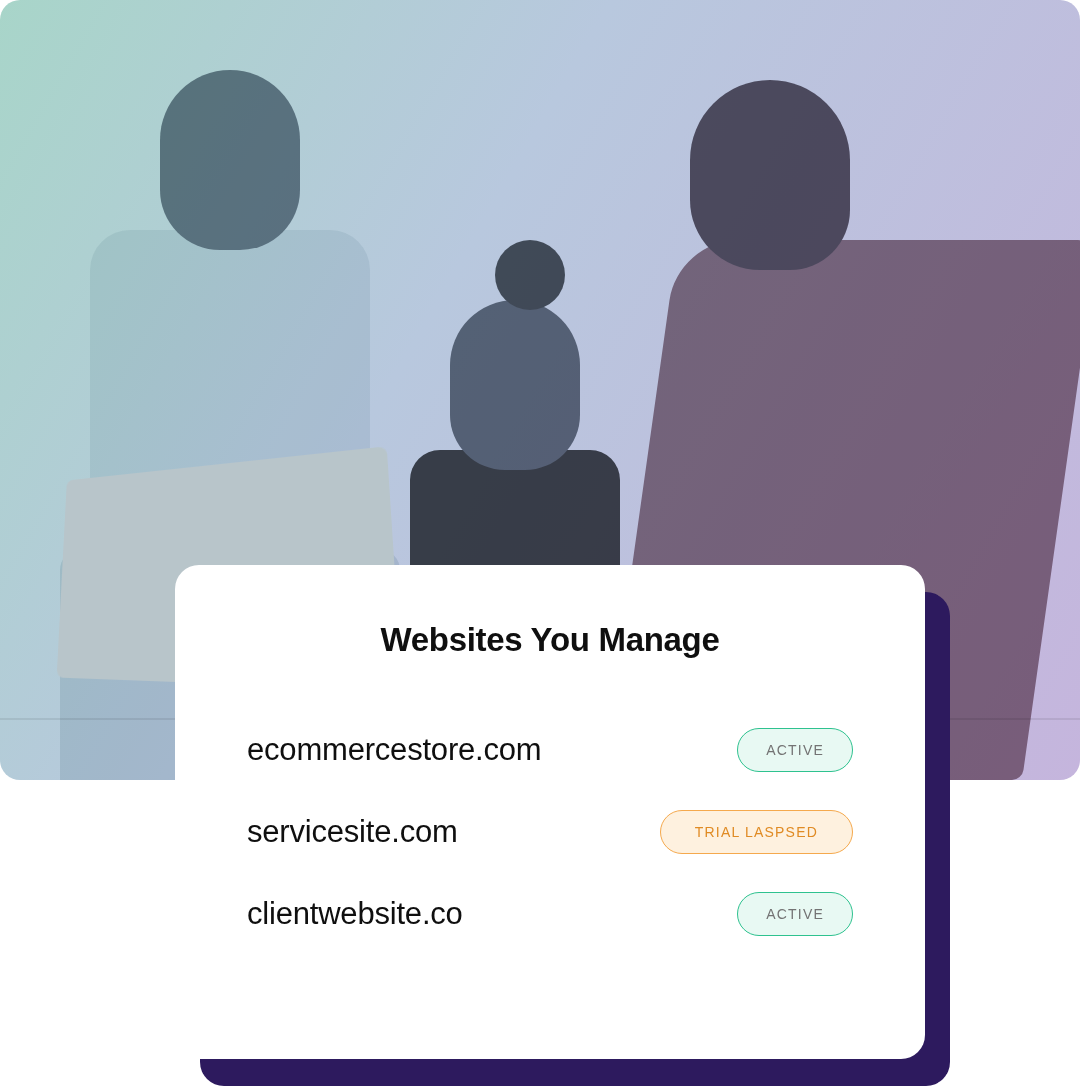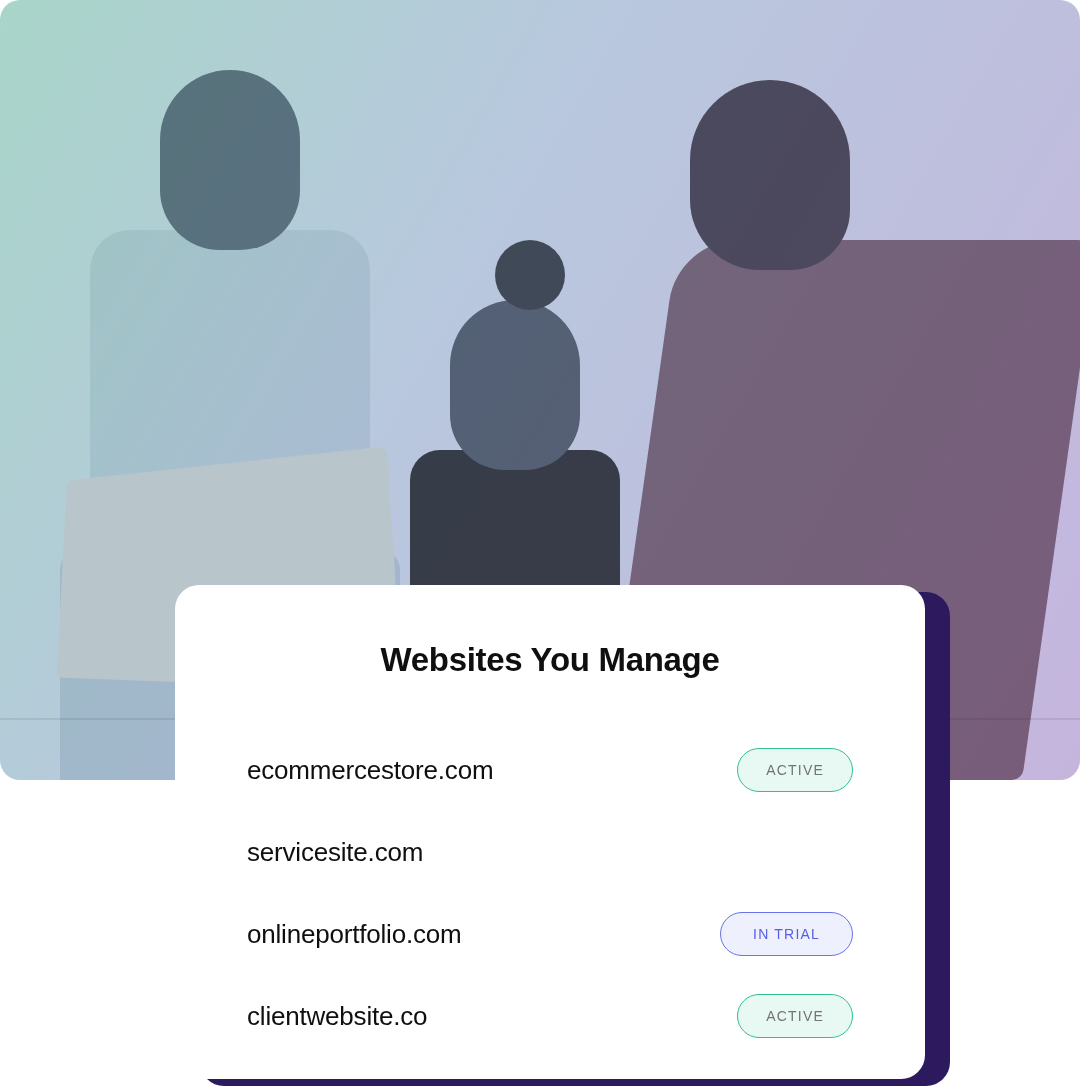--- a/index.html
+++ b/index.html
@@ -149,21 +149,21 @@
       left: 200px;
       top: 592px;
       width: 750px;
       height: 494px;
       background: #2d1a5e;
       border-radius: 24px;
     }
     .card {
       position: absolute;
       left: 175px;
-      top: 585px;
+      top: 565px;
       width: 750px;
       height: 494px;
       background: #ffffff;
       border-radius: 24px;
       padding: 56px 72px 40px 72px;
     }
     .card-title {
       font-size: 33px;
       font-weight: 600;
       color: #0f0f0f;
@@ -171,21 +171,21 @@
       margin-bottom: 50px;
       letter-spacing: -0.3px;
     }
     .site-row {
       display: flex;
       justify-content: space-between;
       align-items: center;
       height: 82px;
     }
     .site-name {
-      font-size: 26px;
+      font-size: 31px;
       font-weight: 400;
       color: #0f0f0f;
       letter-spacing: -0.2px;
     }
     .status-badge {
       display: inline-flex;
       align-items: center;
       justify-content: center;
       border-radius: 999px;
       font-size: 14px;
@@ -242,24 +242,21 @@
 <div class="card">
   <h2 class="card-title">Websites You Manage</h2>
 
   <div class="site-row">
     <span class="site-name">ecommercestore.com</span>
     <span class="status-badge status-active">ACTIVE</span>
   </div>
 
   <div class="site-row">
     <span class="site-name">servicesite.com</span>
-  </div>
-
-  <div class="site-row">
-    <span class="site-name">onlineportfolio.com</span>
-    <span class="status-badge status-in-trial">IN TRIAL</span>
-  </div>
+    <span class="status-badge status-trial-lapsed">TRIAL LASPSED</span>
+  </div>
+
 
   <div class="site-row">
     <span class="site-name">clientwebsite.co</span>
     <span class="status-badge status-active">ACTIVE</span>
   </div>
 </div>
 
 </body></html>

